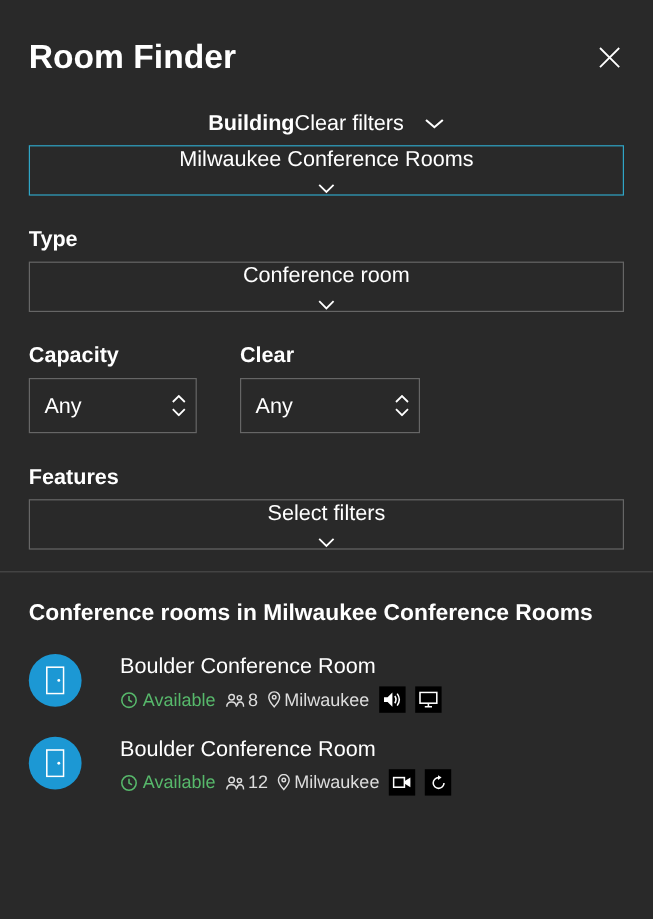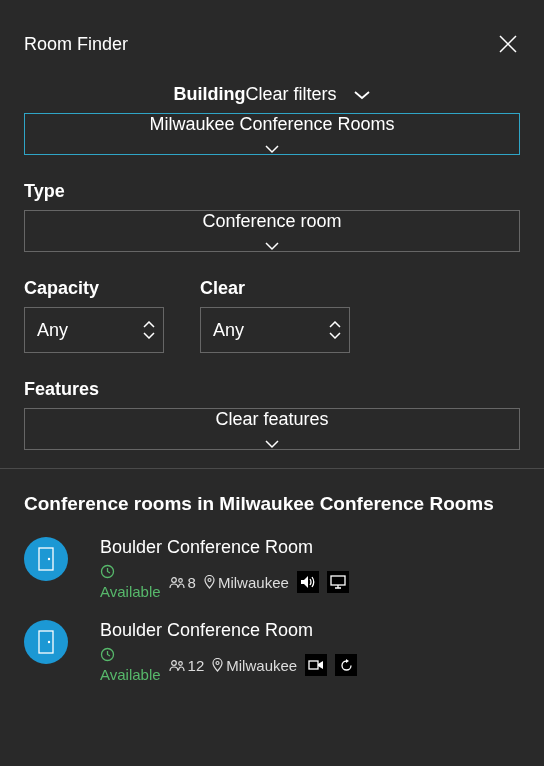--- a/index.html
+++ b/index.html
@@ -15,22 +15,22 @@
     padding: 20px 24px;
   }
   .header {
     display: flex;
     justify-content: space-between;
     align-items: center;
     margin-bottom: 28px;
     margin-top: 12px;
   }
   .title {
-    font-size: 18px;
-    font-weight: 400;
+    font-size: 28px;
+    font-weight: 700;
   }
   .close-btn {
     cursor: pointer;
     width: 24px;
     height: 24px;
     display: flex;
     align-items: center;
     justify-content: center;
   }
   .row-label-actions {
@@ -133,23 +133,22 @@
   .room-meta {
     display: flex;
     align-items: center;
     gap: 8px;
     font-size: 15px;
     flex-wrap: wrap;
   }
   .avail {
     color: #57b86b;
     display: flex;
-    align-items: flex-start;
+    align-items: center;
     gap: 4px;
-    flex-direction: column;
   }
   .meta-chunk {
     display: flex;
     align-items: center;
     gap: 3px;
     color: #ddd;
   }
   .feat-badge {
     background: #000;
     width: 22px;
@@ -226,21 +225,21 @@
           <svg width="12" height="8" viewBox="0 0 12 8">
               <path d="M1 2 L6 7 L11 2" stroke="#fff" stroke-width="1.5" fill="none"></path>
             </svg>
         </div>
       </div>
     </div>
   </div>
 
   <div class="field-label" style="margin-bottom:8px">Features</div>
   <div class="dropdown" style="margin-bottom:18px">
-    <span>Clear features</span>
+    <span>Select filters</span>
     <svg width="16" height="10" viewBox="0 0 16 10">
         <path d="M2 2 L8 8 L14 2" stroke="#fff" stroke-width="1.5" fill="none"></path>
       </svg>
   </div>
 
   <hr class="divider">
 
   <div class="results-title">Conference rooms in Milwaukee Conference Rooms</div>
 
   <div id="rooms-list">

